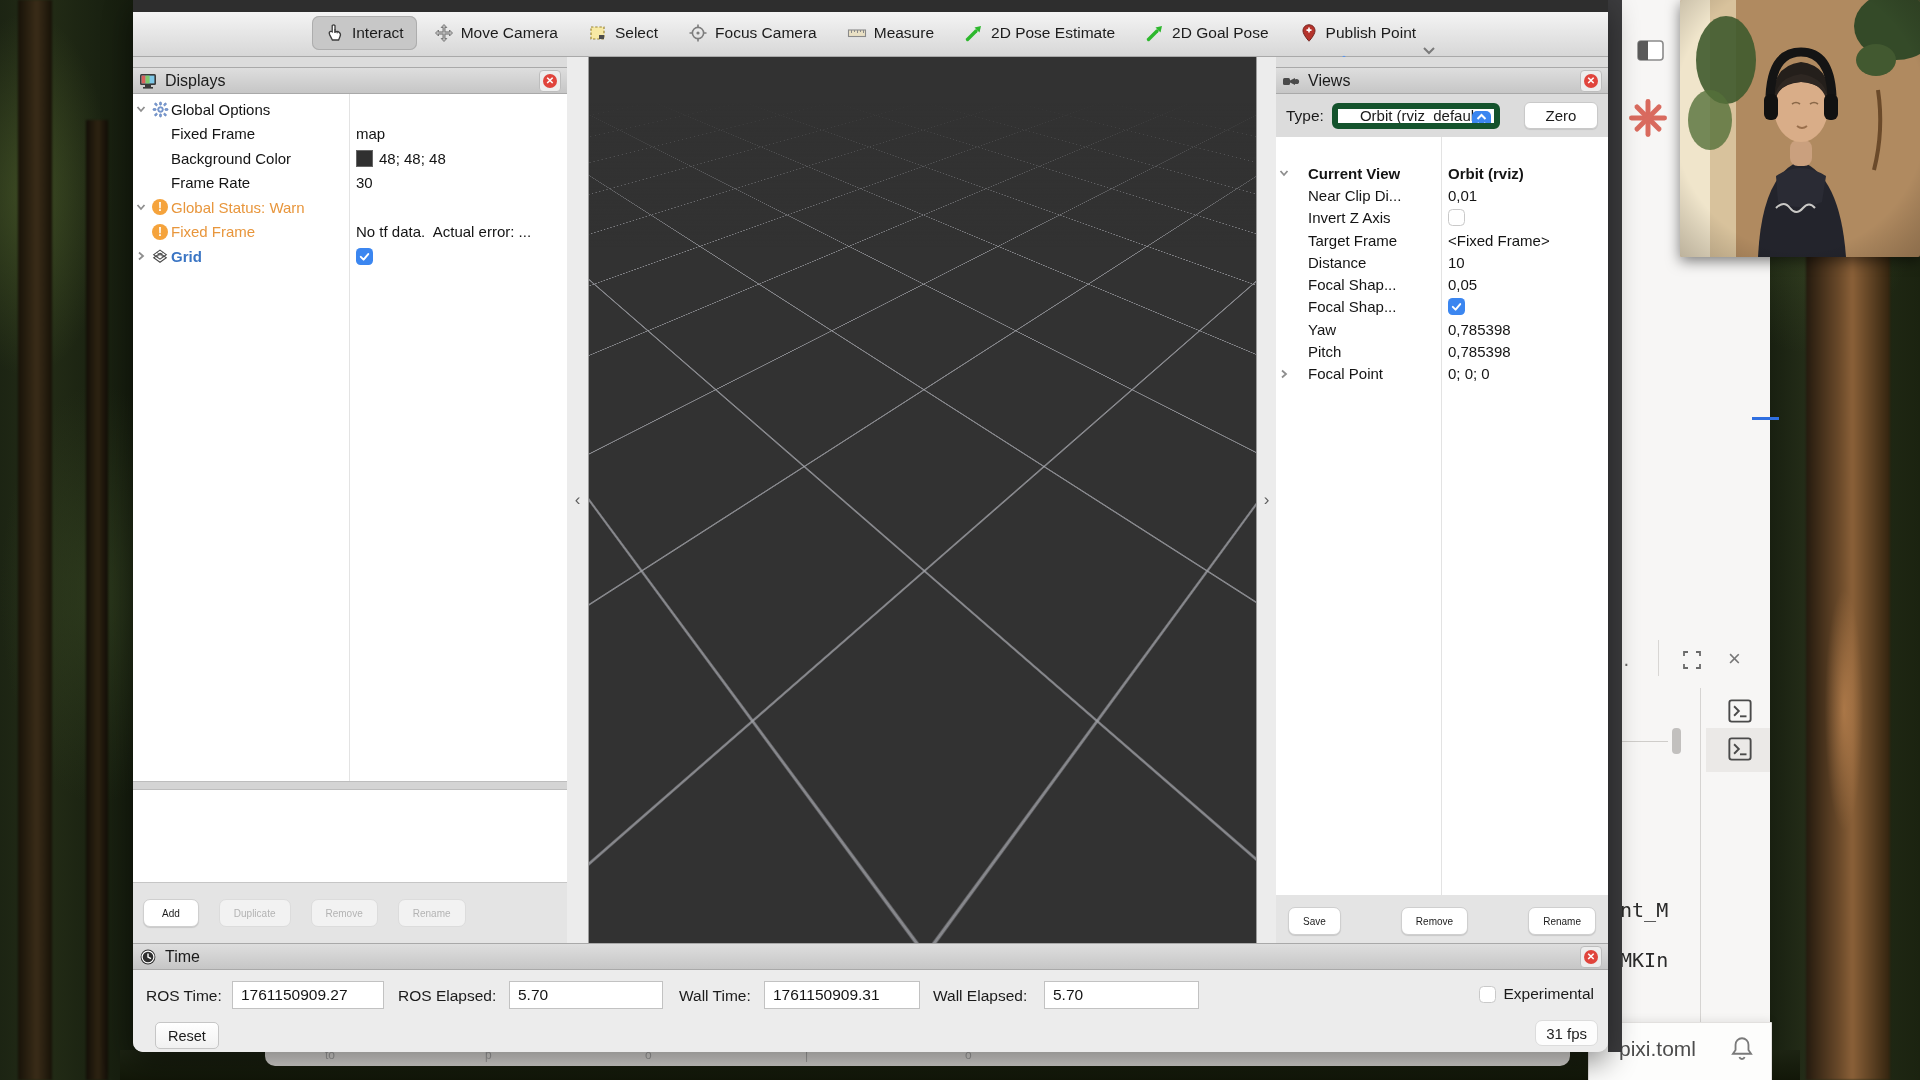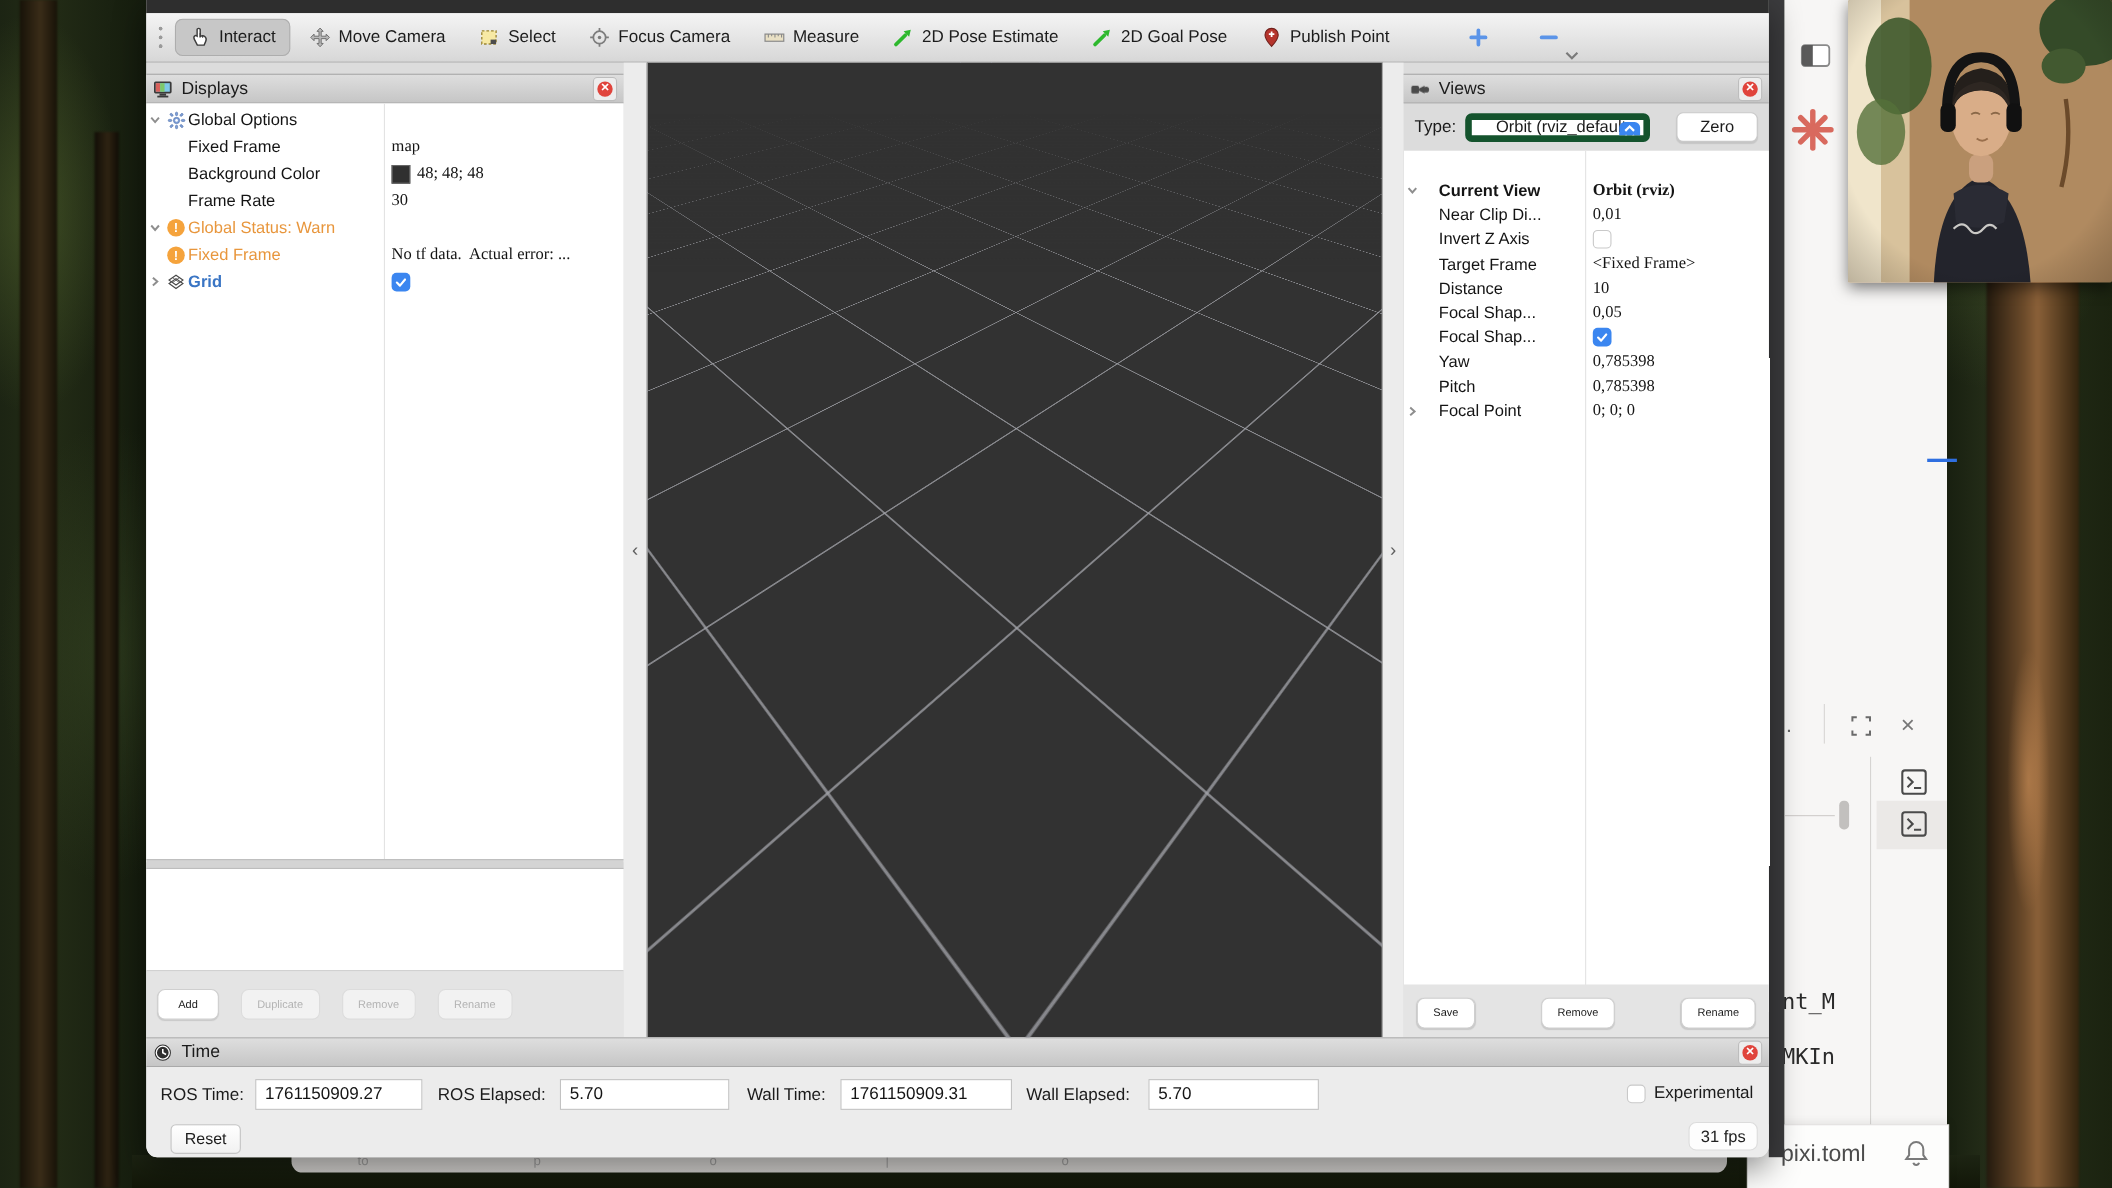--- a/index.html
+++ b/index.html
@@ -51,21 +51,21 @@
     border-radius:0 0 10px 10px;}
   .behind-strip span{position:absolute;top:2px;font-size:12px;color:#8f8f8f;opacity:.7;}
   .dark-band{position:absolute;left:1608px;top:0;width:14px;height:1052px;background:#3c3c3e;}
 
   
   .rviz{position:absolute;left:133px;top:0;width:1475px;height:1052px;background:#e2e2e2;
     border-radius:0 0 10px 10px;box-shadow:0 10px 30px rgba(0,0,0,.45);}
   .titlebar{position:absolute;left:0;top:0;width:100%;height:12px;background:#2e2e2e;}
   .toolbar{position:absolute;left:0;top:12px;width:100%;height:45px;box-sizing:border-box;
     background:linear-gradient(180deg,#f4f4f4,#d7d7d7);border-bottom:1px solid #a9a9a9;
-    display:flex;align-items:center;padding:0 10px;gap:4px;}
+    display:flex;align-items:center;padding:0 10px;gap:4px;flex-direction:column;}
   .grip{width:6px;height:26px;margin-right:6px;
     background:radial-gradient(circle 1.5px at 3px 5px,#9a9a9a 1.5px,transparent 2px),
                radial-gradient(circle 1.5px at 3px 13px,#9a9a9a 1.5px,transparent 2px),
                radial-gradient(circle 1.5px at 3px 21px,#9a9a9a 1.5px,transparent 2px);}
   .tool{display:flex;align-items:center;gap:7px;padding:7px 13px;border-radius:7px;
     font-size:15.5px;color:#1c1c1c;background:transparent;border:none;cursor:default;}
   .tool.selected{background:#c7c7c7;box-shadow:inset 0 0 0 1px #adadad;}
   .tool .ticn{display:inline-flex;width:20px;height:20px;}
   .tb-right{margin-left:auto;display:flex;align-items:center;gap:44px;margin-right:180px;}
   .tb-plusminus{display:inline-flex;width:20px;height:20px;}
@@ -91,21 +91,21 @@
   .views .tree{top:80px;height:758px;}
   .coldiv{position:absolute;top:0;width:1px;height:100%;background:#e3e3e3;}
   .trow{position:relative;display:flex;align-items:center;height:24.5px;}
   .views .trow{height:22.3px;align-items:center;}
   .tcell-chev{width:16px;display:inline-flex;justify-content:center;flex:none;}
   .tcell-icn{width:22px;display:inline-flex;justify-content:center;flex:none;}
   .tlabel{white-space:nowrap;overflow:hidden;}
   .tlabel.orange{color:#e8963c;}
   .tlabel.blue{color:#3a75c4;font-weight:bold;}
   .tlabel.bold{font-weight:bold;}
-  .tval{position:absolute;display:flex;align-items:center;gap:6px;white-space:pre;font-family:Liberation Serif, serif;}
+  .tval{position:absolute;display:flex;align-items:center;gap:6px;white-space:pre;}
   .tval.bold{font-weight:bold;}
   .swatch{width:15px;height:15px;background:#303030;border:1px solid #666;flex:none;}
   .cb{width:17px;height:17px;border-radius:4.5px;box-sizing:border-box;display:inline-flex;
     align-items:center;justify-content:center;flex:none;}
   .cb.checked{background:#3b86f0;}
   .cb.unchecked{background:#fff;border:1px solid #c9c9c9;}
   .warnball{width:16px;height:16px;border-radius:50%;background:#f5a33c;color:#fff;font-size:12px;
     font-weight:bold;text-align:center;line-height:16px;}
 
   .hsplit{position:absolute;left:0;top:724px;width:100%;height:9px;background:#d4d4d4;border-top:1px solid #bdbdbd;border-bottom:1px solid #bdbdbd;box-sizing:border-box;}

